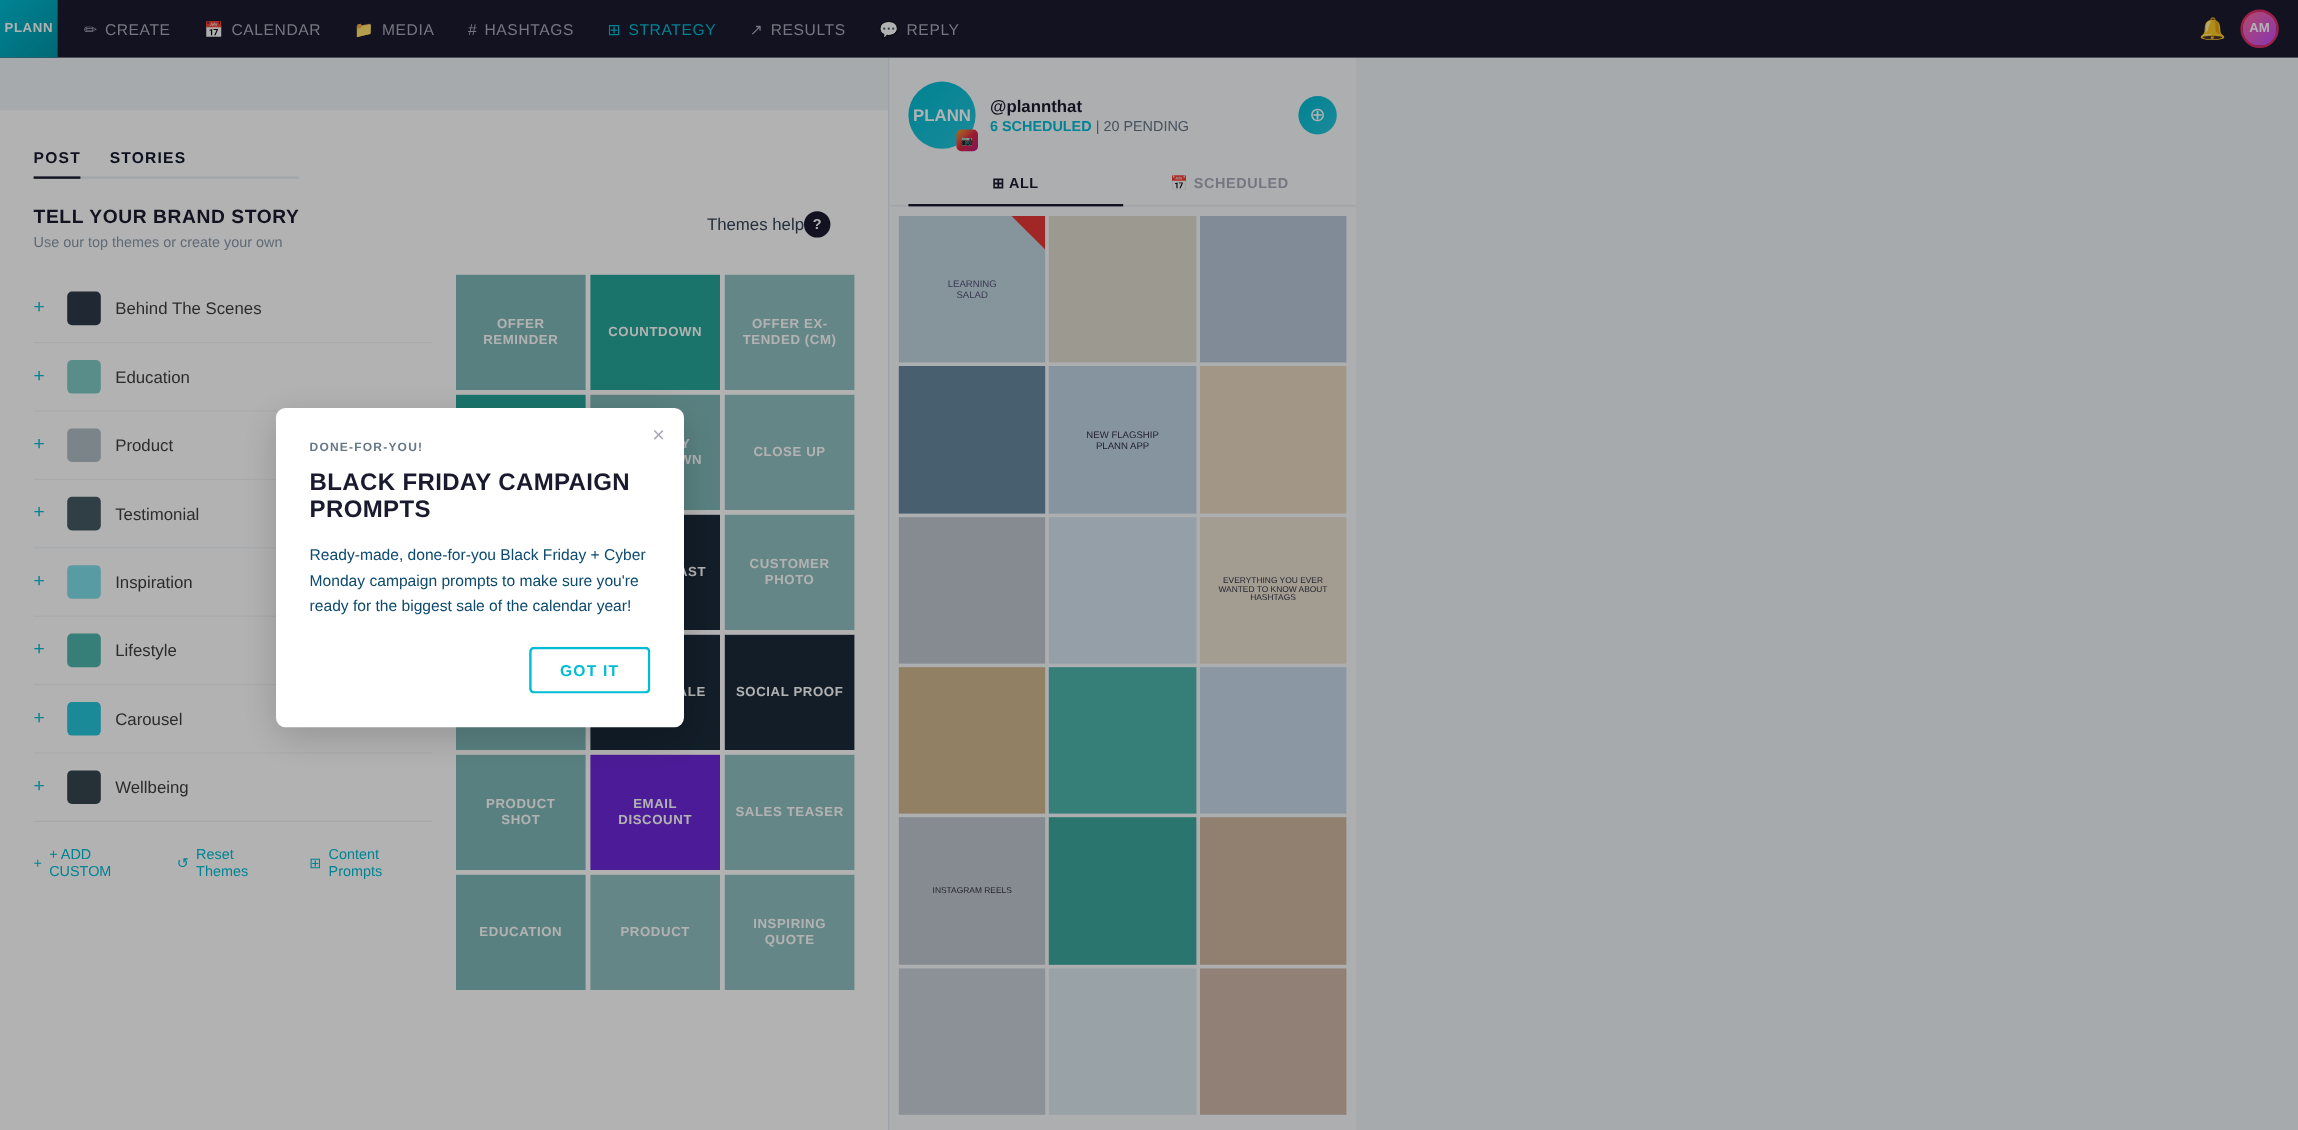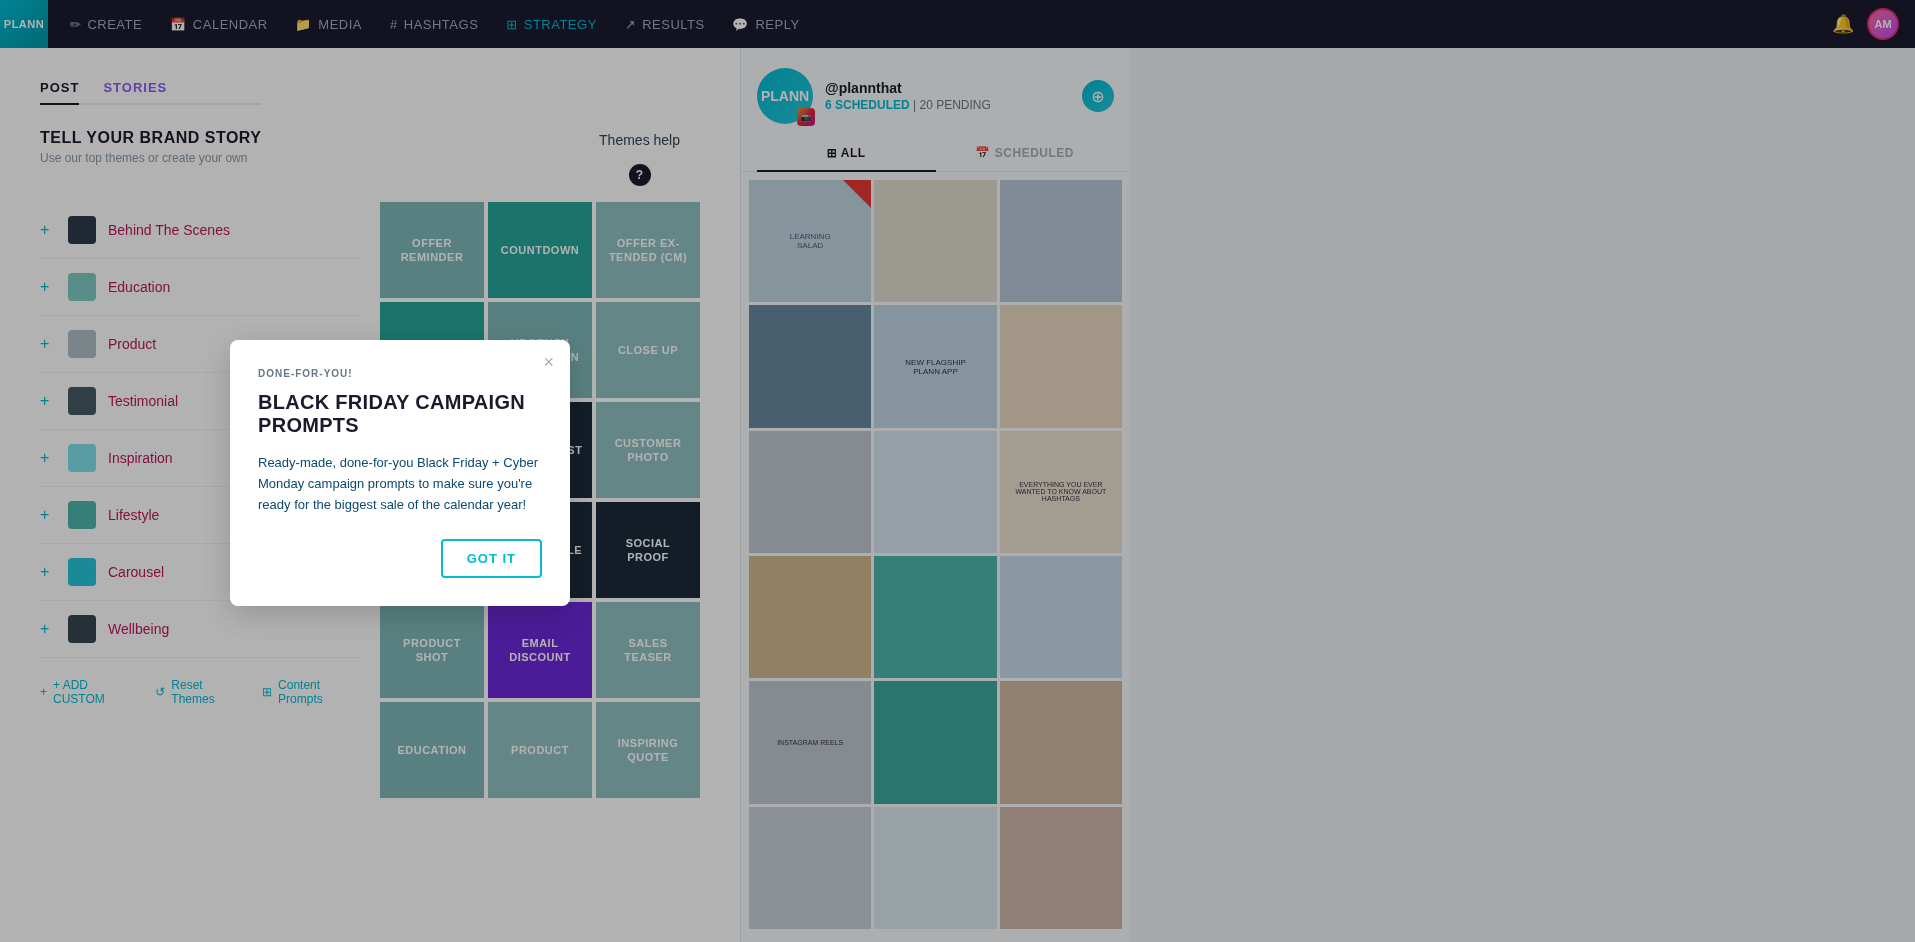--- a/index.html
+++ b/index.html
@@ -40,57 +40,56 @@
     }
 
     
     .main-container {
       display: flex; margin-top: 48px; height: calc(100vh - 48px);
     }
 
     
     .left-panel {
       width: 740px; background: white; overflow-y: auto;
-      padding: 24px 40px; flex-shrink: 0;
+      padding: 24px 28px; flex-shrink: 0; margin-top: 44px;
     }
     .post-stories-tabs { display: flex; gap: 24px; border-bottom: 2px solid #e8edf2; margin-bottom: 24px; }
     .tab-item {
       padding: 8px 0; font-size: 13px; font-weight: 700; letter-spacing: 1px;
       cursor: pointer; border-bottom: 2px solid transparent; margin-bottom: -2px;
-      color: #8b5cf6;
+      color: #0f172a;
     }
     .tab-item.active { color: #1a1a2e; border-bottom-color: #1a1a2e; }
 
     .section-title { font-size: 16px; font-weight: 800; color: #1a1a2e; margin-bottom: 4px; letter-spacing: 0.5px; }
     .section-subtitle { font-size: 12px; color: #8899aa; margin-bottom: 20px; }
 
     .theme-list { display: flex; flex-direction: column; gap: 0; }
     .theme-row {
       display: flex; align-items: center; gap: 12px;
       padding: 14px 0; border-bottom: 1px solid #f0f4f8; cursor: pointer;
     }
     .theme-plus { color: #00bcd4; font-size: 16px; font-weight: 300; cursor: pointer; width: 16px; }
     .theme-color {
       width: 28px; height: 28px; border-radius: 4px; flex-shrink: 0;
     }
-    .theme-label { font-size: 14px; color: #be185d; font-weight: 500; }
+    .theme-label { font-size: 14px; color: #404040; font-weight: 500; }
 
     .theme-actions { display: flex; align-items: center; gap: 20px; margin-top: 20px; }
     .action-link {
       display: flex; align-items: center; gap: 6px;
       font-size: 12px; color: #00bcd4; cursor: pointer; font-weight: 500;
     }
     .strategy-title { font-size: 16px; font-weight: 700; color: #1a1a2e; margin-bottom: 4px; }
     .strategy-subtitle { font-size: 12px; color: #8899aa; margin-bottom: 20px; }
 
     .themes-help {
-      display: flex; align-items: center; gap: 16px;
+      display: flex; align-items: center; gap: 0;
       font-size: 14px; color: #334455; cursor: pointer; margin-bottom: 16px;
       justify-content: flex-end;
-      flex-direction: column;
     }
     .help-icon {
       width: 22px; height: 22px; border-radius: 50%; background: #1a1a2e;
       color: white; display: flex; align-items: center; justify-content: center;
       font-size: 12px; font-weight: 700;
     }
 
     .grid-container { display: grid; grid-template-columns: repeat(3, 1fr); gap: 4px; }
     .grid-cell {
       height: 96px; display: flex; align-items: center; justify-content: center;

